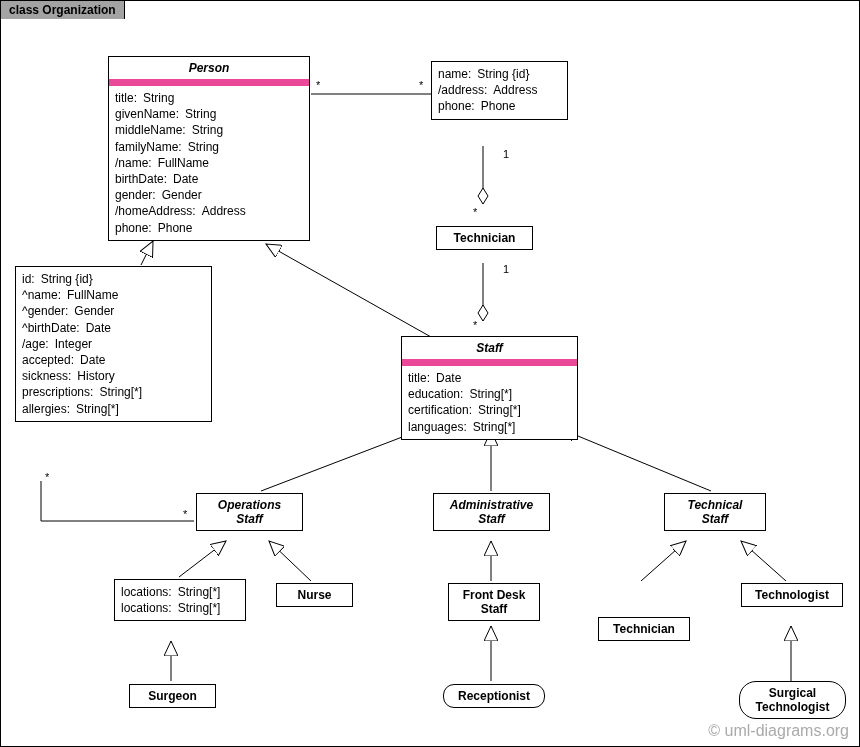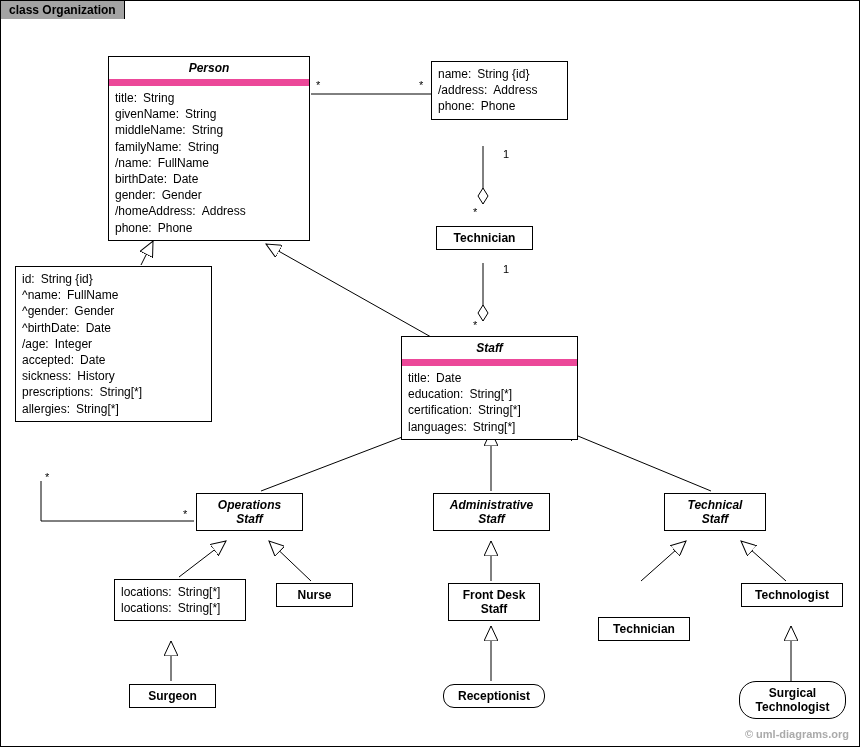--- a/index.html
+++ b/index.html
@@ -72,24 +72,23 @@
   .mult {
     position: absolute;
     font-size: 11px;
     z-index: 6;
     background: transparent;
   }
   .watermark {
     position: absolute;
     right: 10px;
     bottom: 6px;
-    font-size: 11px;
+    font-size: 16px;
     color: #aaa;
     z-index: 10;
-    font-weight: bold;
   }
   .simple-box .cls-name {
     border-bottom: none;
   }
 </style>
 </head>
 <body>
 
 <div class="outer">
   <div class="outer-tab">class Organization</div>

